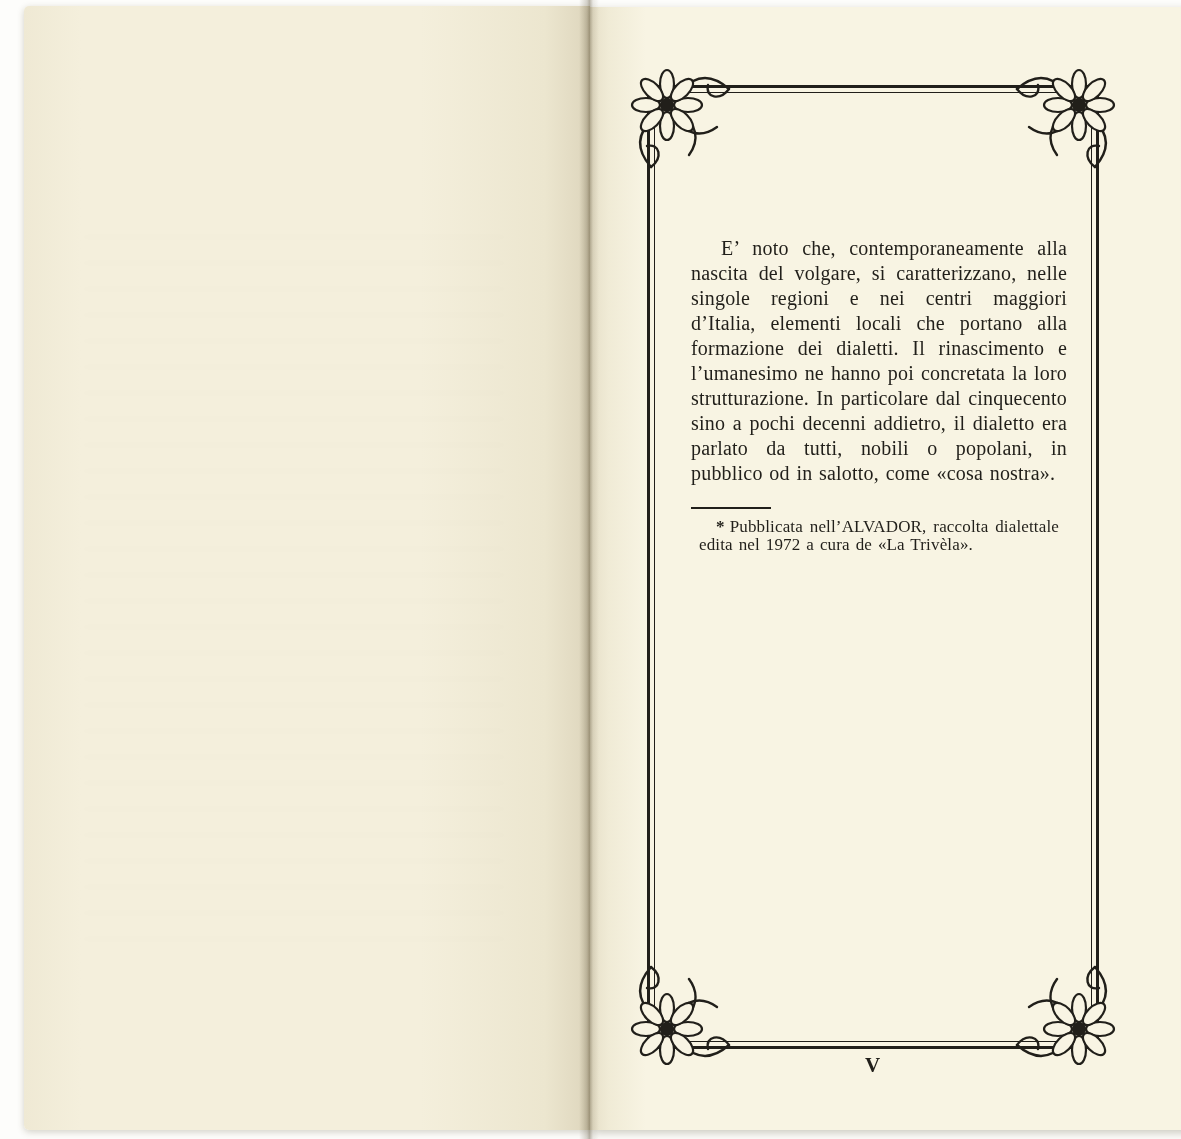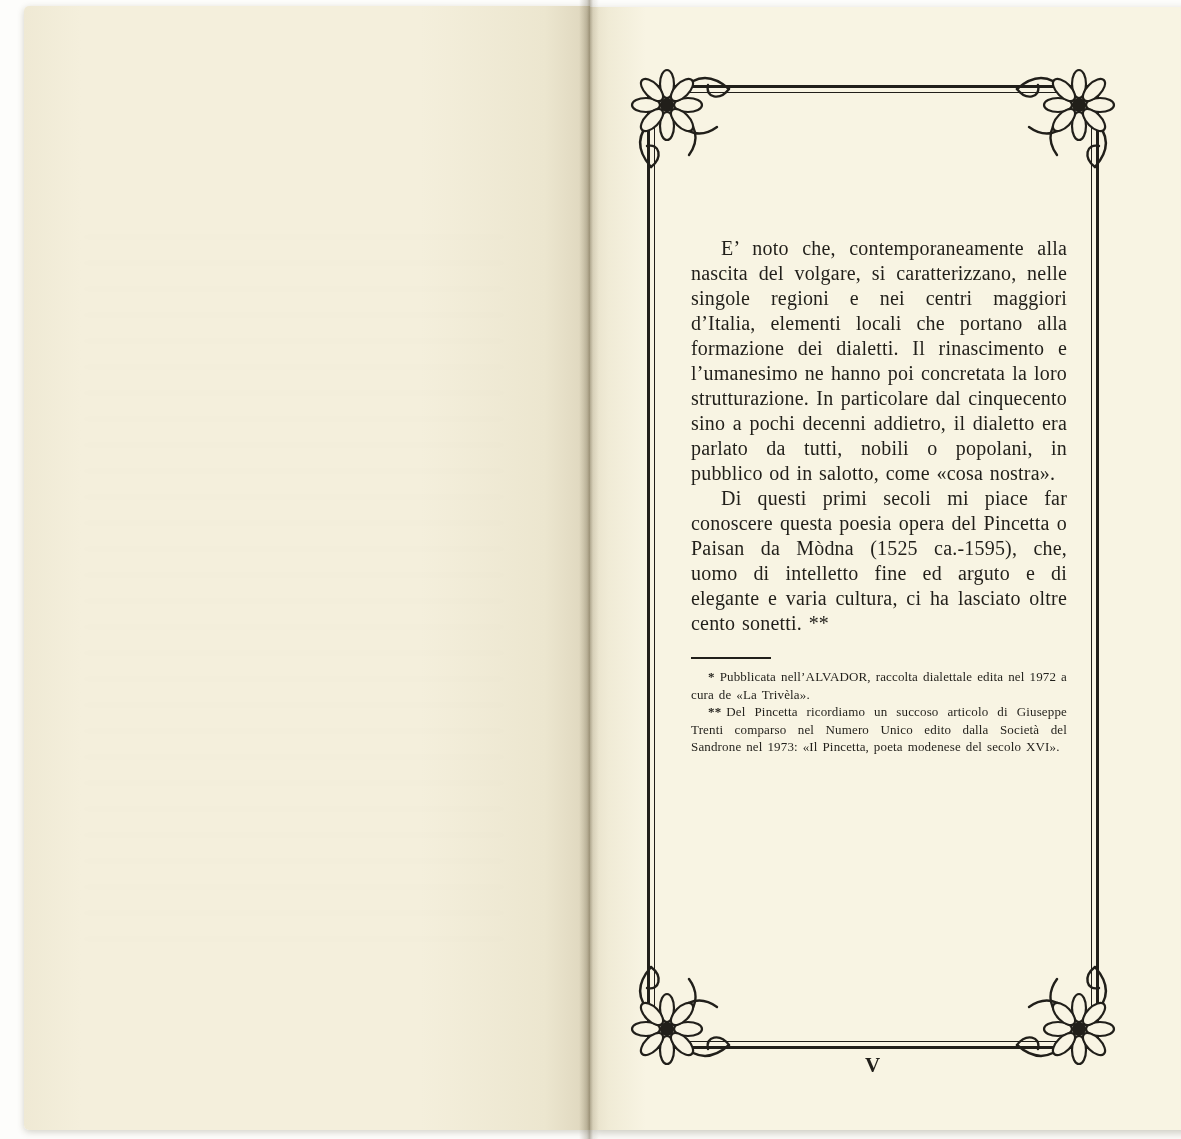--- a/index.html
+++ b/index.html
@@ -63,21 +63,21 @@
     font-size:20px;line-height:25px;
     text-align:justify;
     letter-spacing:.2px;word-spacing:1.5px;
   }
   .para{margin:0;text-indent:30px;hyphens:auto;-webkit-hyphens:auto;}
   .fnrule{
     width:80px;height:0;border-top:2px solid var(--ink);
     margin:21px 0 9px 0;
   }
   .footnote{
-    margin:0;font-size:13px;line-height:17.5px;
+    margin:8px;font-size:17px;line-height:17.5px;
     text-indent:17px;text-align:justify;hyphens:auto;-webkit-hyphens:auto;
     letter-spacing:.15px;
   }
   .fn-marker{font-weight:bold;margin-right:5px;}
   .pagenum{
     position:absolute;left:57px;width:452px;top:1046px;
     text-align:center;font-size:21px;font-weight:bold;
     color:var(--ink);letter-spacing:1px;
   }
 </style>
@@ -139,26 +139,24 @@
           </svg>
       </div>
       <div class="corner br">
         <svg viewBox="0 0 114 114">
             <use href="#floral-corner"></use>
           </svg>
       </div>
 
       <div class="textcol">
         <p class="para">E’ noto che, contemporaneamente alla nascita del volgare, si caratterizzano, nelle singole regioni e nei centri maggiori d’Italia, elementi locali che portano alla formazione dei dialetti. Il rinascimento e l’umanesimo ne hanno poi concretata la loro strutturazione. In particolare dal cinquecento sino a pochi decenni addietro, il dialetto era parlato da tutti, nobili o popolani, in pubblico od in salotto, come «cosa nostra».</p>
-        <p class="para">Di questi primi secoli mi piace far conoscere questa poesia opera del Pincetta o Paisan da Mòdna (1525 ca.-1595), che, uomo di intelletto fine ed arguto e di elegante e varia cultura, ci ha lasciato oltre cento sonetti. **</p>
 
         <div class="fnrule"></div>
 
         <p class="footnote"><span class="fn-marker">*</span><span>Pubblicata nell’ALVADOR, raccolta dialettale edita nel 1972 a cura de «La Trivèla».</span></p>
 
-        <p class="footnote"><span class="fn-marker">**</span><span>Del Pincetta ricordiamo un succoso articolo di Giuseppe Trenti comparso nel Numero Unico edito dalla Società del Sandrone nel 1973: «Il Pincetta, poeta modenese del secolo XVI».</span></p>
       </div>
     </div>
 
     <div class="pagenum">V</div>
 
   </div>
 </div>
 
 </body></html>

